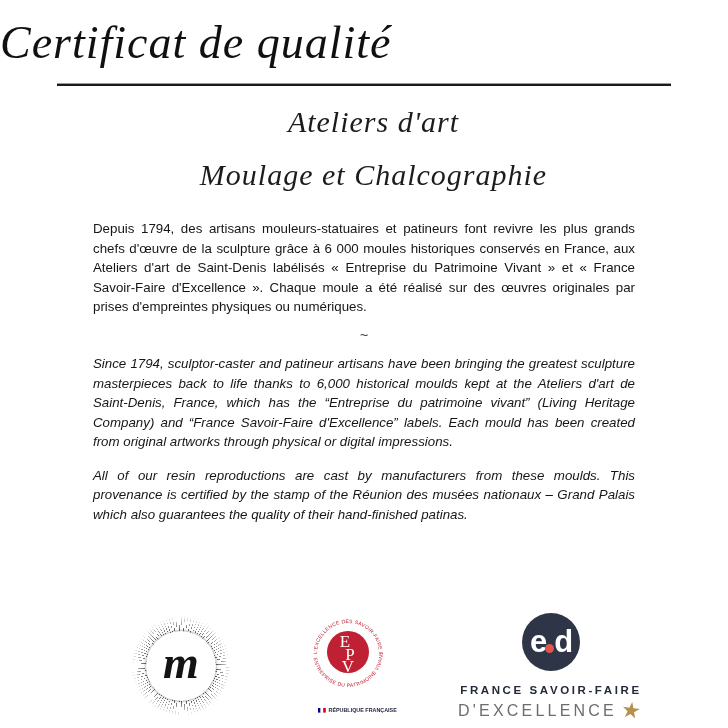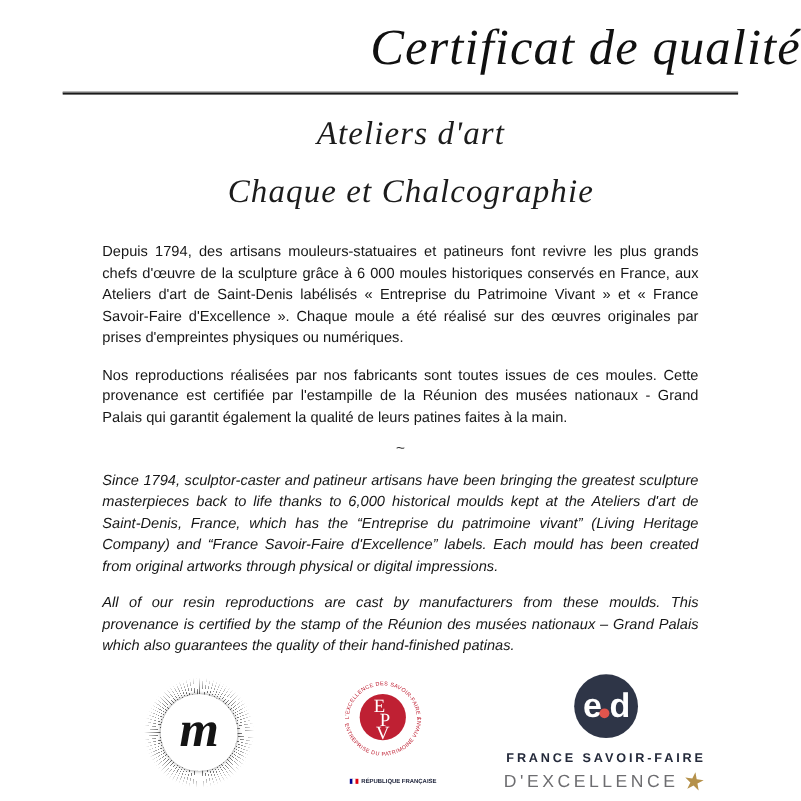--- a/index.html
+++ b/index.html
@@ -2,23 +2,23 @@
 <html><head>
 <meta charset="utf-8">
 <style>
   html,body { margin:0; padding:0; background:#ffffff; }
   .page {
     position:relative; width:728px; height:728px; margin:0 auto;
     background:#ffffff; overflow:hidden;
     font-family:"Liberation Sans", sans-serif; color:#1a1a1a;
   }
   .doc-title {
-    margin-top:12px; text-align:right;
+    margin-top:12px; text-align:left;
     font-family:"Liberation Serif", serif; font-style:italic;
-    font-size:46px; line-height:1.35; color:#101010; letter-spacing:1px;padding-left:27px;
+    font-size:46px; line-height:1.35; color:#101010; letter-spacing:1px;
   }
   .title-rule {
     width:614px; margin:10px auto 0; border:none;
     border-top:2px solid #1a1a1a; box-shadow:0 -1px 0 #9a9a9a;
   }
   .subtitle {
     text-align:center; font-family:"Liberation Serif", serif; font-style:italic;
     font-size:30px; line-height:1.35; color:#1c1c1c; letter-spacing:1px;margin-left:19px;
   }
   .subtitle.first { margin-top:16px; }
@@ -75,42 +75,41 @@
   .ed-dot {
     width:9px; height:9px; border-radius:50%; background:#e0554d;
     margin:0 0 4px -1px;
   }
   .ed-line1 {
     margin-top:13px; font-weight:bold; font-size:11.5px; letter-spacing:2.6px;
     color:#23293a; white-space:nowrap;
   }
   .ed-line2 {
     margin-top:4px; font-size:16px; letter-spacing:3.2px; color:#6d6d70;
-    white-space:nowrap; display:flex; align-items:center; justify-content:flex-start;
+    white-space:nowrap; display:flex; align-items:center; justify-content:center;
   }
   .ed-star {
     font-size:22px; color:#b5914a; margin-left:4px; transform:rotate(8deg);
     line-height:1;
   }
 </style>
 </head>
 <body>
 
 <div class="page">
 
   <div class="doc-title">Certificat de qualité</div>
 
   <hr class="title-rule">
 
   <div class="subtitle first">Ateliers d'art</div>
-  <div class="subtitle second">Chaque et Chalcographie</div>
+  <div class="subtitle second">Moulage et Chalcographie</div>
 
   <div class="body-text">
     <p>Depuis 1794, des artisans mouleurs-statuaires et patineurs font revivre les plus grands chefs d'œuvre de la sculpture grâce à 6 000 moules historiques conservés en France, aux Ateliers d'art de Saint-Denis labélisés « Entreprise du Patrimoine Vivant » et « France Savoir-Faire d'Excellence ». Chaque moule a été réalisé sur des œuvres originales par prises d'empreintes physiques ou numériques.</p>
-    <p class="para-gap">Nos reproductions réalisées par nos fabricants sont toutes issues de ces moules. Cette provenance est certifiée par l'estampille de la Réunion des musées nationaux - Grand Palais qui garantit également la qualité de leurs patines faites à la main.</p>
     <div class="tilde-sep">~</div>
     <p class="english">Since 1794, sculptor-caster and patineur artisans have been bringing the greatest sculpture masterpieces back to life thanks to 6,000 historical moulds kept at the Ateliers d'art de Saint-Denis, France, which has the “Entreprise du patrimoine vivant” (Living Heritage Company) and “France Savoir-Faire d'Excellence” labels. Each mould has been created from original artworks through physical or digital impressions.</p>
     <p class="english para-gap">All of our resin reproductions are cast by manufacturers from these moulds. This provenance is certified by the stamp of the Réunion des musées nationaux – Grand Palais which also guarantees the quality of their hand-finished patinas.</p>
   </div>
 
   <div class="logos-row">
 
     <div class="rmn-logo">
       <div class="rmn-rays"></div>
       <div class="rmn-circle">

